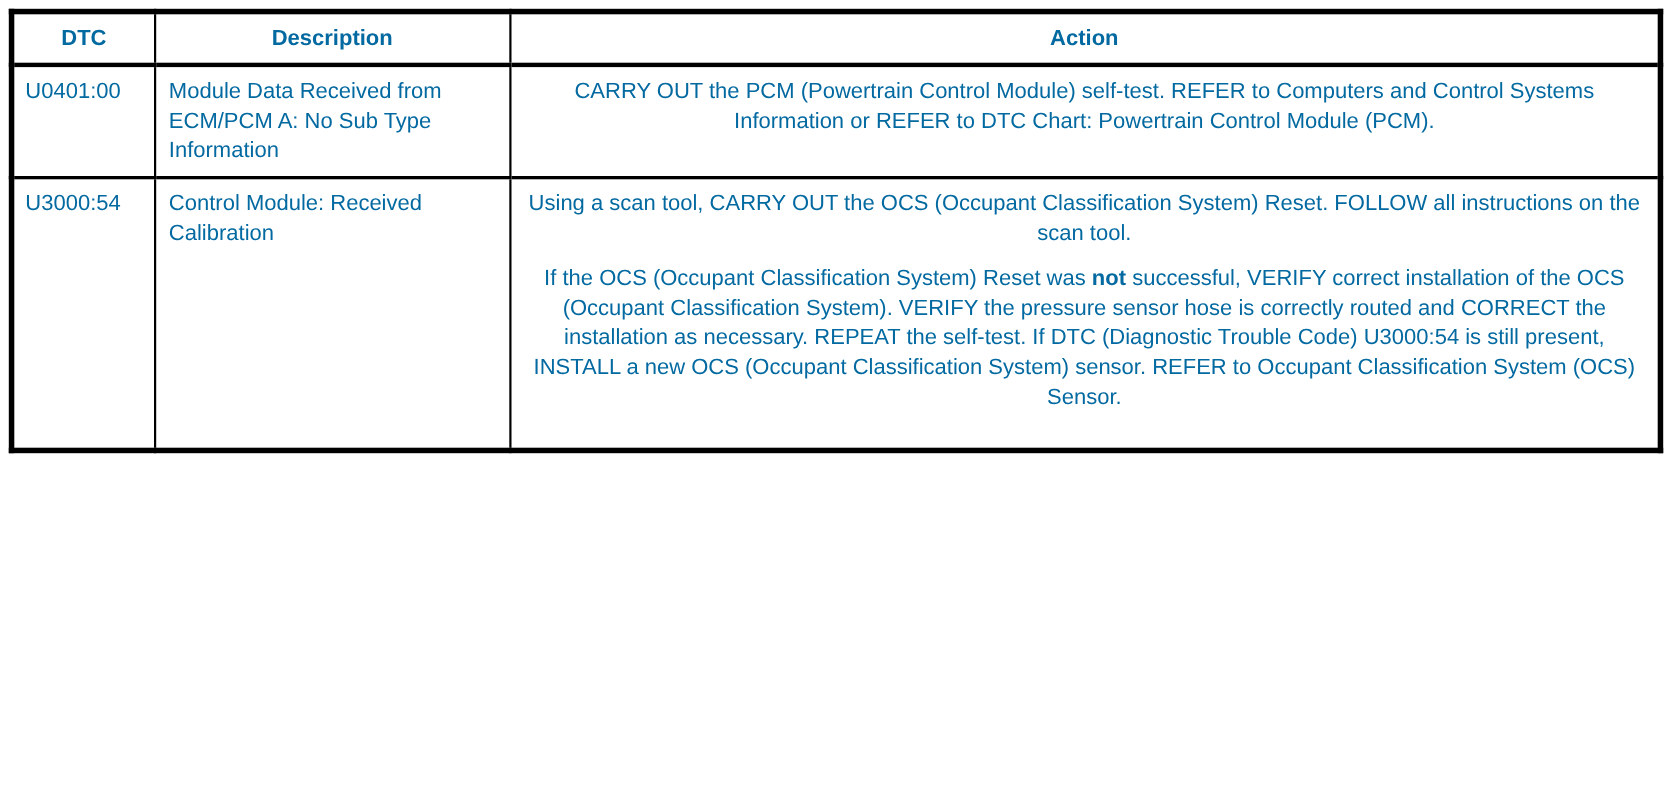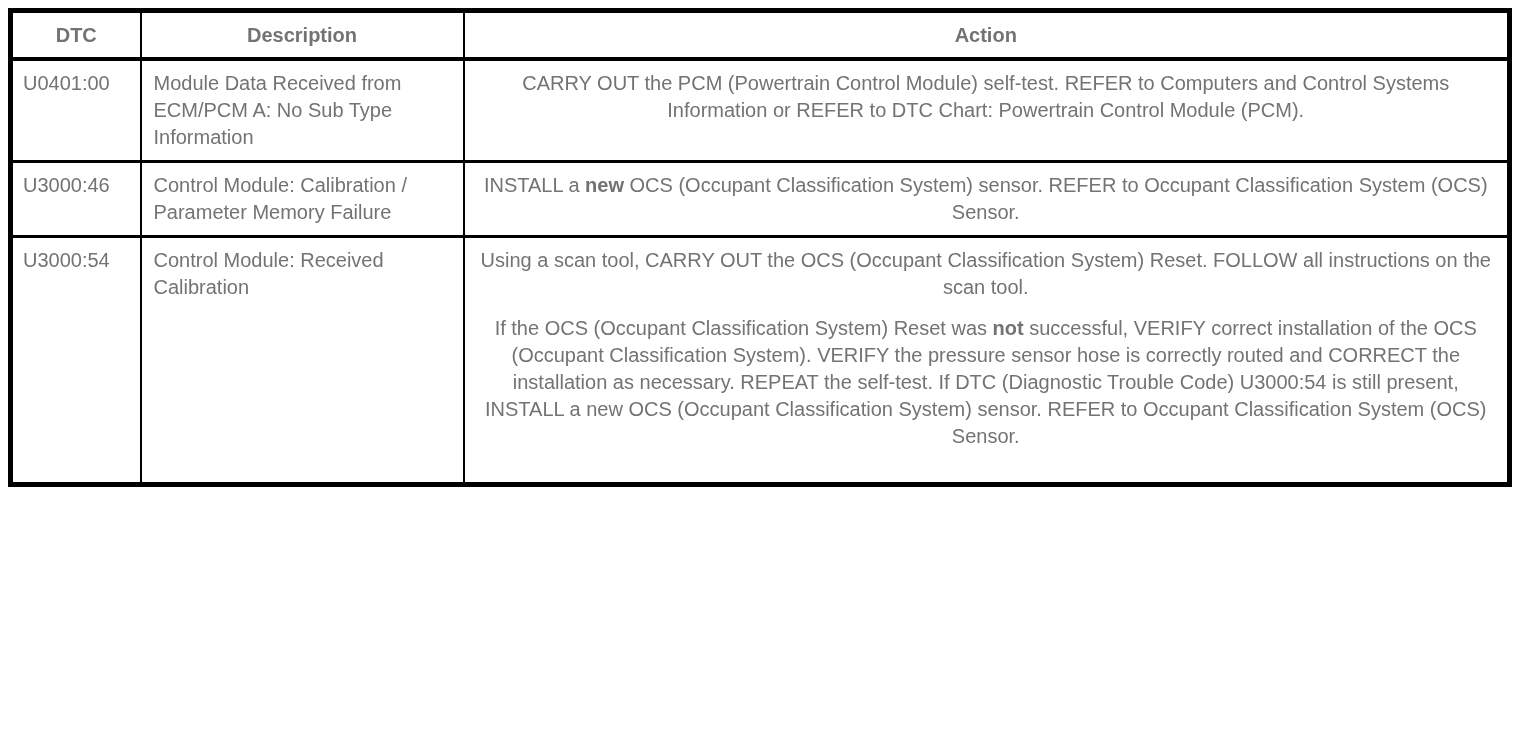--- a/index.html
+++ b/index.html
@@ -16,21 +16,21 @@
   }
   .page {
     padding: 8px 8px;
   }
   table.dtc-table {
     border-collapse: collapse;
     table-layout: fixed;
     width: 1504px;
     font-size: 20px;
     line-height: 27px;
-    color: #737373;
+    color: #0369a1;
   }
   table.dtc-table {
     border: 5px solid #000;
   }
   table.dtc-table th,
   table.dtc-table td {
     border-left: 2px solid #000;
     border-right: 2px solid #000;
     vertical-align: top;
     overflow: hidden;
@@ -90,27 +90,20 @@
       </tr>
     </thead>
     <tbody>
         <tr class="r0">
           <td class="cell-dtc">U0401:00</td>
           <td class="cell-desc">Module Data Received from ECM/PCM A: No Sub Type Information</td>
           <td class="cell-action">
             <div class="para"><span>CARRY OUT the PCM (Powertrain Control Module) self-test. REFER to Computers and Control Systems Information or REFER to DTC Chart: Powertrain Control Module (PCM).</span></div>
           </td>
         </tr>
-        <tr class="r1">
-          <td class="cell-dtc">U3000:46</td>
-          <td class="cell-desc">Control Module: Calibration / Parameter Memory Failure</td>
-          <td class="cell-action">
-            <div class="para"><span>INSTALL a </span><b>new</b><span> OCS (Occupant Classification System) sensor. REFER to Occupant Classification System (OCS) Sensor.</span></div>
-          </td>
-        </tr>
         <tr class="r3">
           <td class="cell-dtc">U3000:54</td>
           <td class="cell-desc">Control Module: Received Calibration</td>
           <td class="cell-action">
             <div class="para"><span>Using a scan tool, CARRY OUT the OCS (Occupant Classification System) Reset. FOLLOW all instructions on the scan tool.</span></div>
             <div class="para"><span>If the OCS (Occupant Classification System) Reset was </span><b>not</b><span> successful, VERIFY correct installation of the OCS (Occupant Classification System). VERIFY the pressure sensor hose is correctly routed and CORRECT the installation as necessary. REPEAT the self-test. If DTC (Diagnostic Trouble Code) U3000:54 is still present, INSTALL a new OCS (Occupant Classification System) sensor. REFER to Occupant Classification System (OCS) Sensor.</span></div>
           </td>
         </tr>
       </tbody>
   </table>

